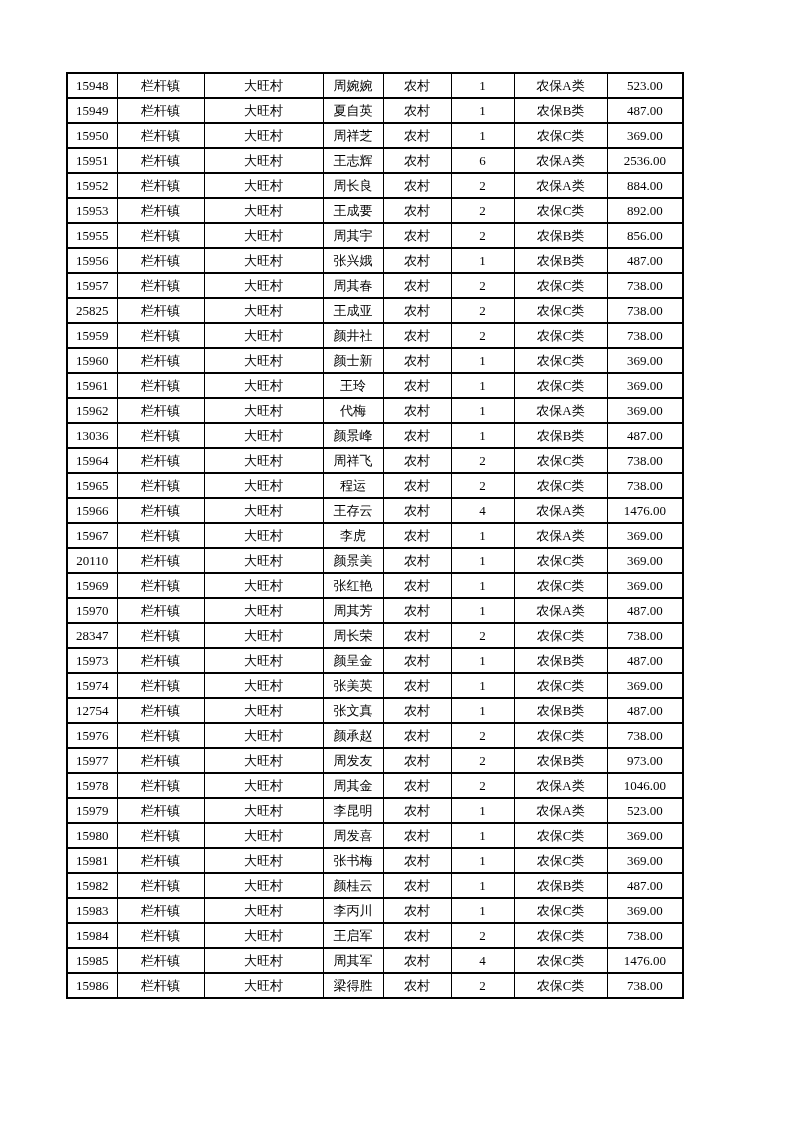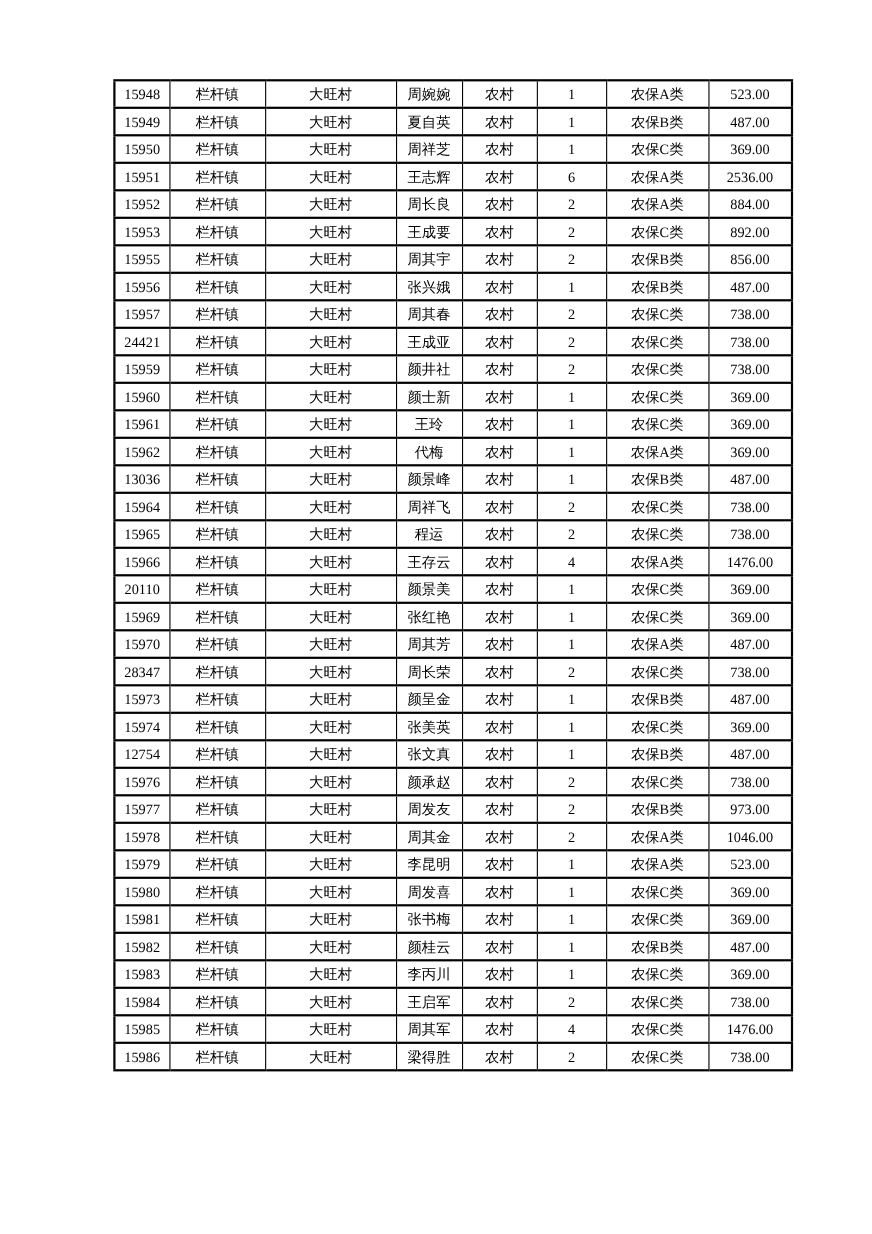--- a/index.html
+++ b/index.html
@@ -17,21 +17,20 @@
     color: #000000;
   }
   table.grid {
     position: absolute;
     left: 66px;
     top: 72px;
     border-collapse: collapse;
     table-layout: fixed;
     width: 616px;
     border: 2px solid #000000;
-    margin-left: 37px;
   }
   table.grid td {
     border-left: 1px solid #000000;
     border-right: 1px solid #000000;
     border-top: 2px solid #000000;
     border-bottom: 2px solid #000000;
     height: 23px;
     padding: 0;
     text-align: center;
     vertical-align: middle;
@@ -149,21 +148,21 @@
           <td>15957</td>
           <td>栏杆镇</td>
           <td>大旺村</td>
           <td>周其春</td>
           <td>农村</td>
           <td>2</td>
           <td>农保C类</td>
           <td>738.00</td>
         </tr>
         <tr>
-          <td>24421</td>
+          <td>25825</td>
           <td>栏杆镇</td>
           <td>大旺村</td>
           <td>王成亚</td>
           <td>农村</td>
           <td>2</td>
           <td>农保C类</td>
           <td>738.00</td>
         </tr>
         <tr>
           <td>15959</td>
@@ -237,20 +236,30 @@
         </tr>
         <tr>
           <td>15966</td>
           <td>栏杆镇</td>
           <td>大旺村</td>
           <td>王存云</td>
           <td>农村</td>
           <td>4</td>
           <td>农保A类</td>
           <td>1476.00</td>
+        </tr>
+        <tr>
+          <td>15967</td>
+          <td>栏杆镇</td>
+          <td>大旺村</td>
+          <td>李虎</td>
+          <td>农村</td>
+          <td>1</td>
+          <td>农保A类</td>
+          <td>369.00</td>
         </tr>
         <tr>
           <td>20110</td>
           <td>栏杆镇</td>
           <td>大旺村</td>
           <td>颜景美</td>
           <td>农村</td>
           <td>1</td>
           <td>农保C类</td>
           <td>369.00</td>

